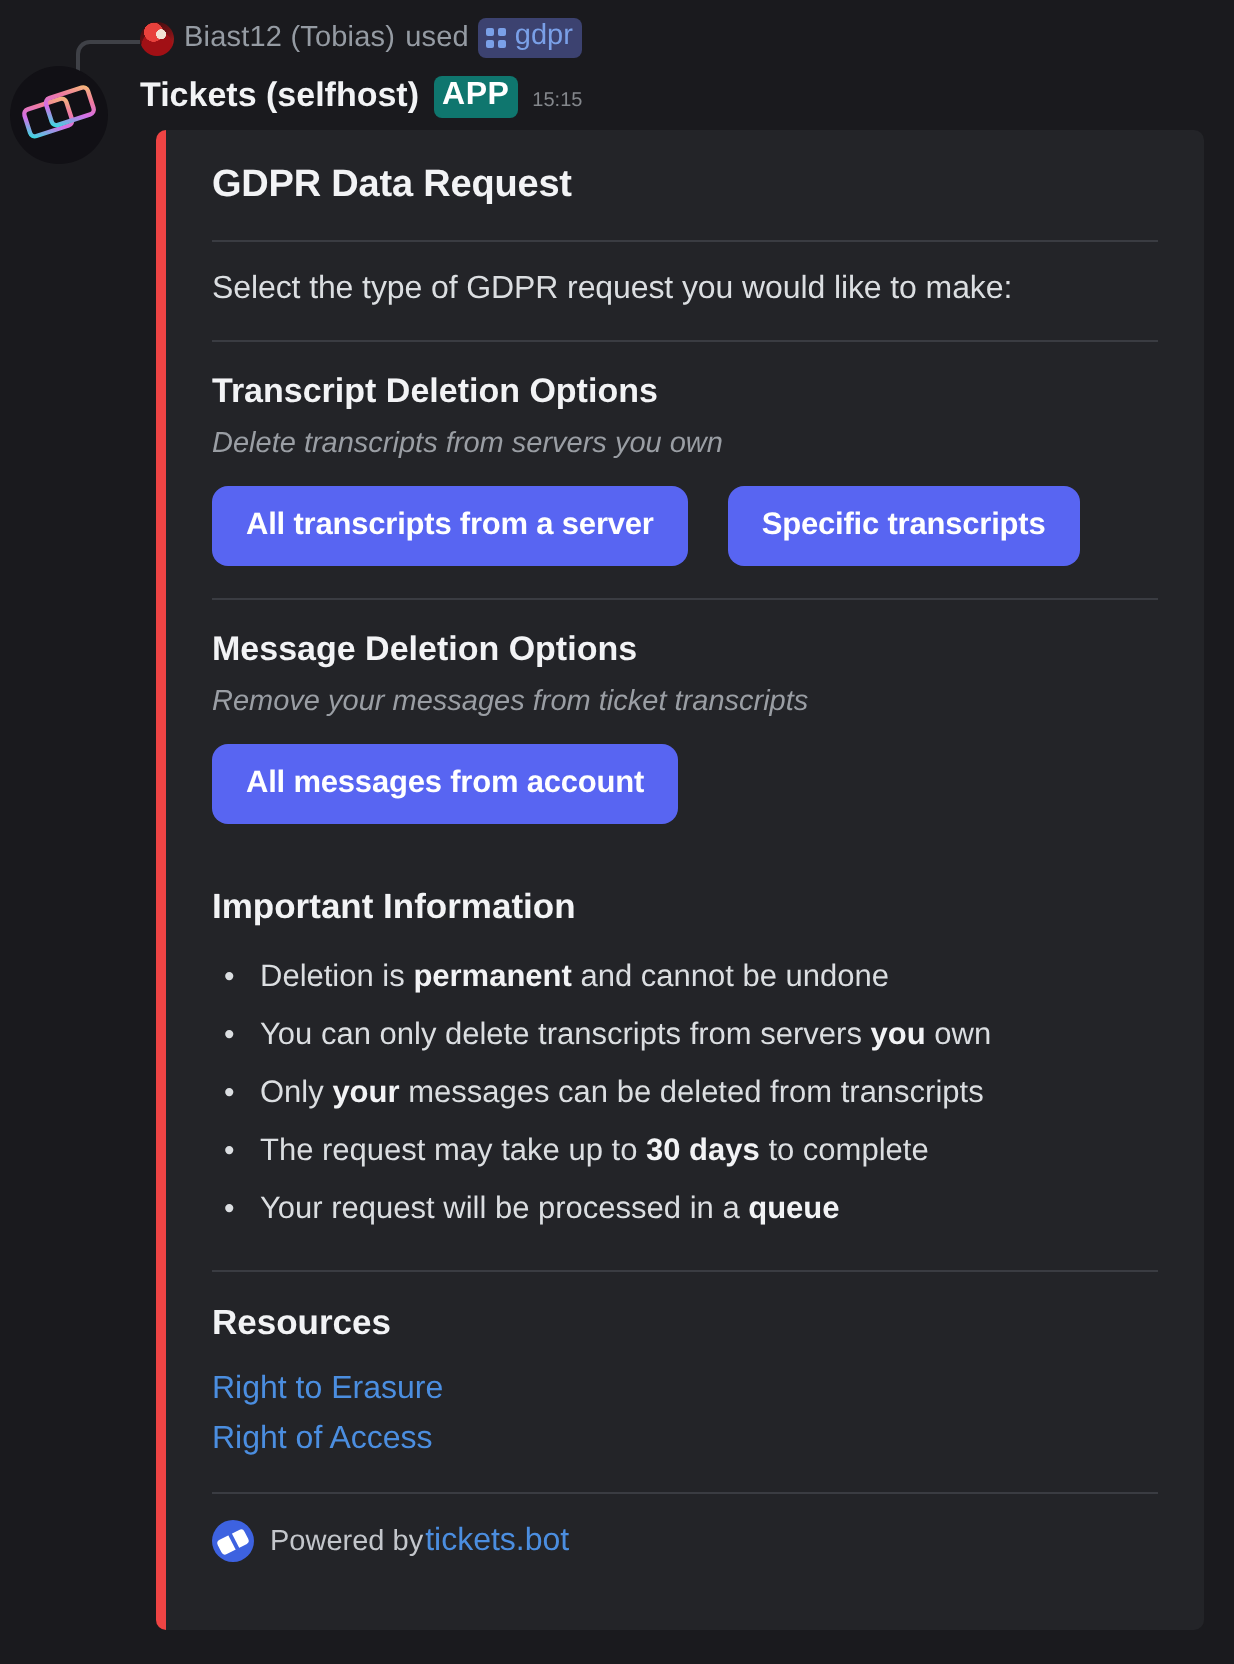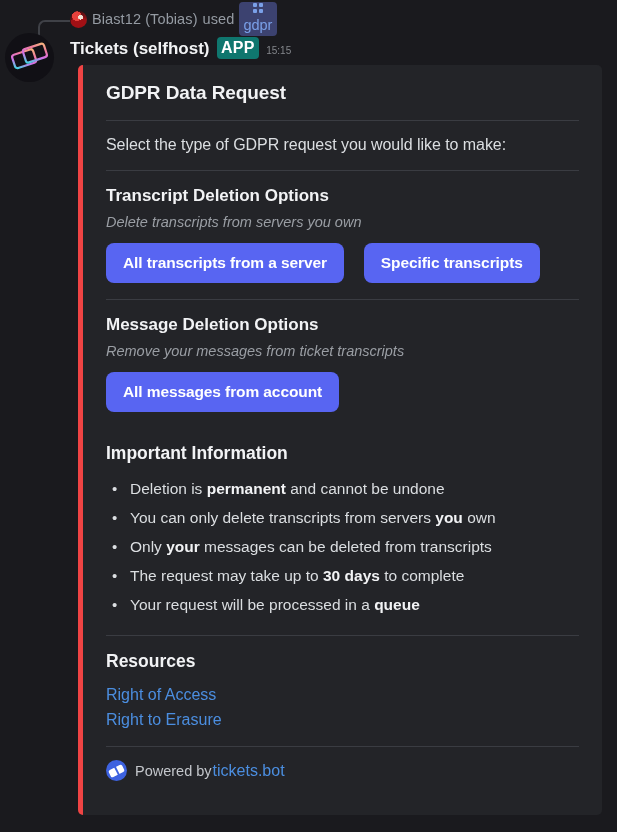--- a/index.html
+++ b/index.html
@@ -63,21 +63,20 @@
   .cmd-pill {
     display: inline-flex;
     align-items: center;
     gap: 4px;
     background: #3c4270;
     border-radius: 4px;
     padding: 1px 5px 2px 4px;
     color: #7aa0e8;
     font-size: 14.5px;
     line-height: 17px;
-    flex-direction: column;
   }
   .dots-icon {
     display: inline-grid;
     grid-template-columns: 4px 4px;
     grid-template-rows: 4px 4px;
     gap: 2px;
   }
   .dots-icon i {
     display: block;
     width: 4px; height: 4px;
@@ -356,22 +355,22 @@
         <li>You can only delete transcripts from servers <b>you</b> own</li>
         <li>Only <b>your</b> messages can be deleted from transcripts</li>
         <li>The request may take up to <b>30 days</b> to complete</li>
         <li>Your request will be processed in a <b>queue</b></li>
       </ul>
   </div>
   <div class="rule"></div>
 
   <div class="res-block">
     <div class="res-title">Resources</div>
+    <a class="res-link">Right to Erasure</a>
     <a class="res-link">Right of Access</a>
-    <a class="res-link">Right to Erasure</a>
   </div>
   <div class="rule" style="margin-top:14px"></div>
 
   <div class="footer">
     <span class="footer-icon"></span>
     <span class="footer-text">Powered by </span>
     <a class="footer-link" style="margin-left:-7px">tickets.bot</a>
   </div>
 
 </div>

